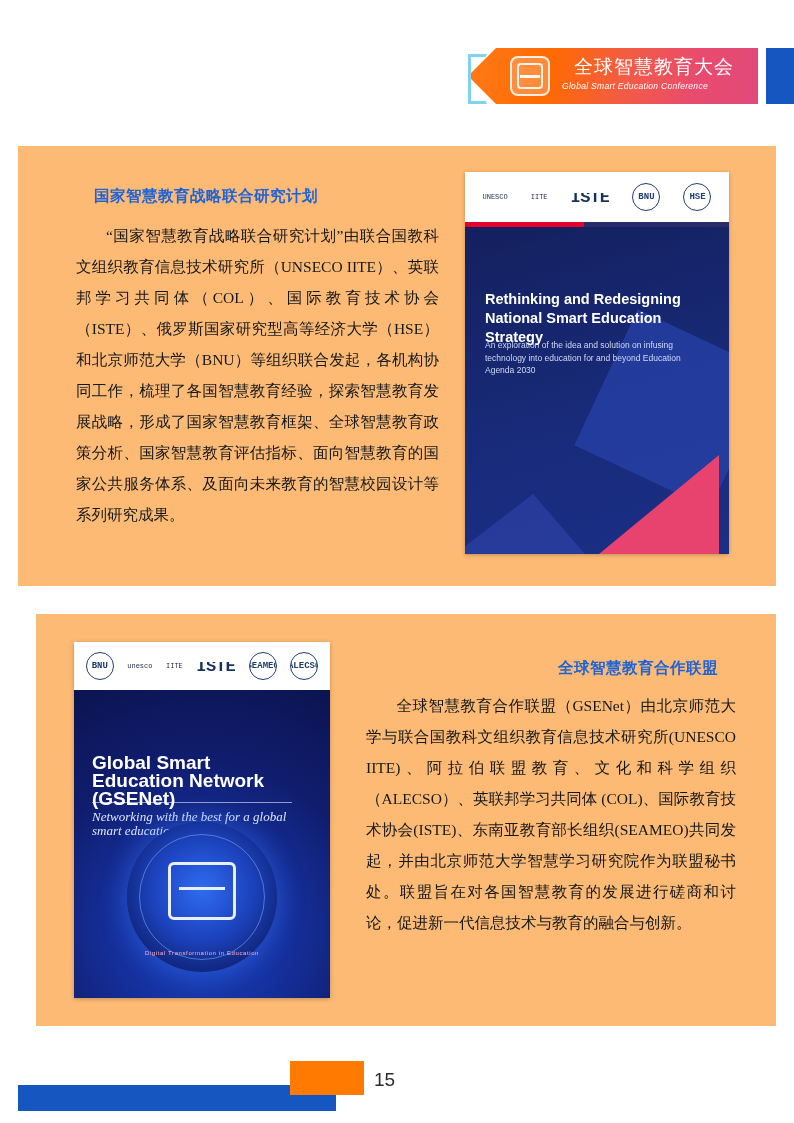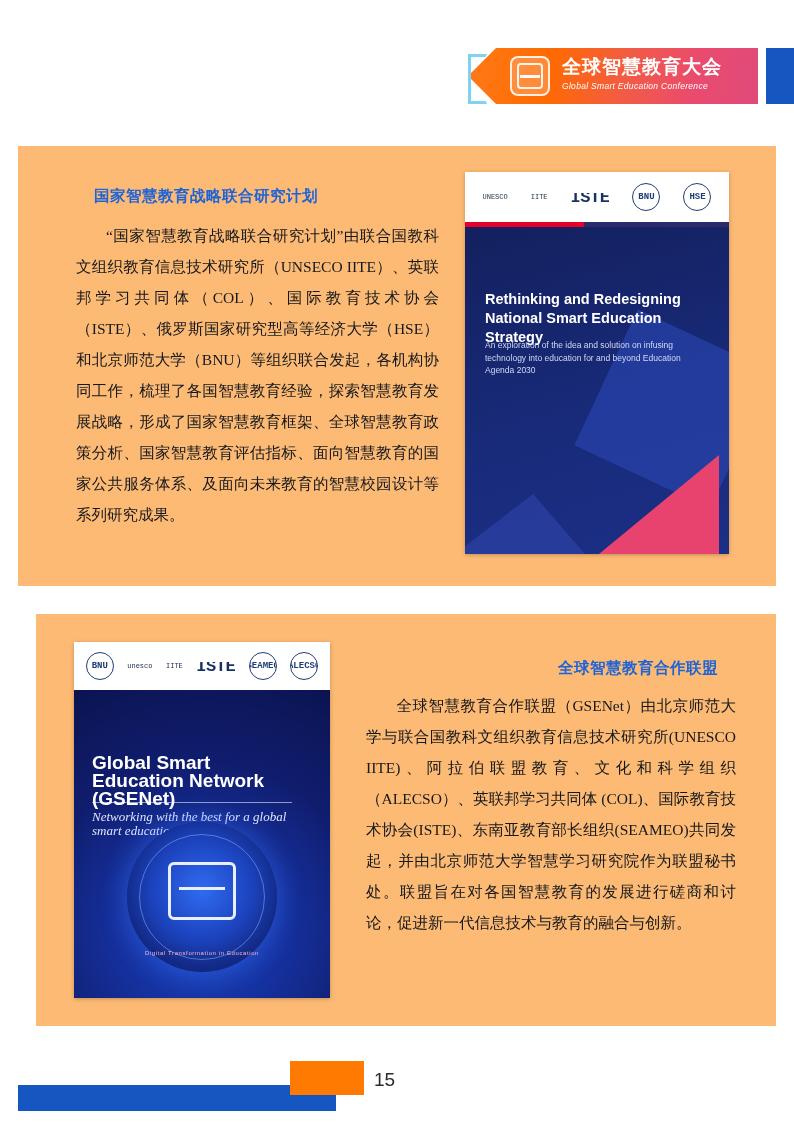--- a/index.html
+++ b/index.html
@@ -78,23 +78,24 @@
   }
   .banner-text {
     position: absolute;
     left: 94px;
     top: 8px;
     color: #ffffff;
   }
   .banner-title-cn {
     font-family: "Liberation Sans", sans-serif;
     font-size: 19px;
-    font-weight: bold;
+    font-weight: normal;
     letter-spacing: 1px;
     line-height: 22px;
+    margin-left: 12px;
   }
   .banner-title-en {
     font-family: "Liberation Sans", sans-serif;
     font-size: 8.5px;
     letter-spacing: 0.3px;
     line-height: 12px;
     margin-top: 2px;
     font-style: italic;
   }
   .header-blue-block {

